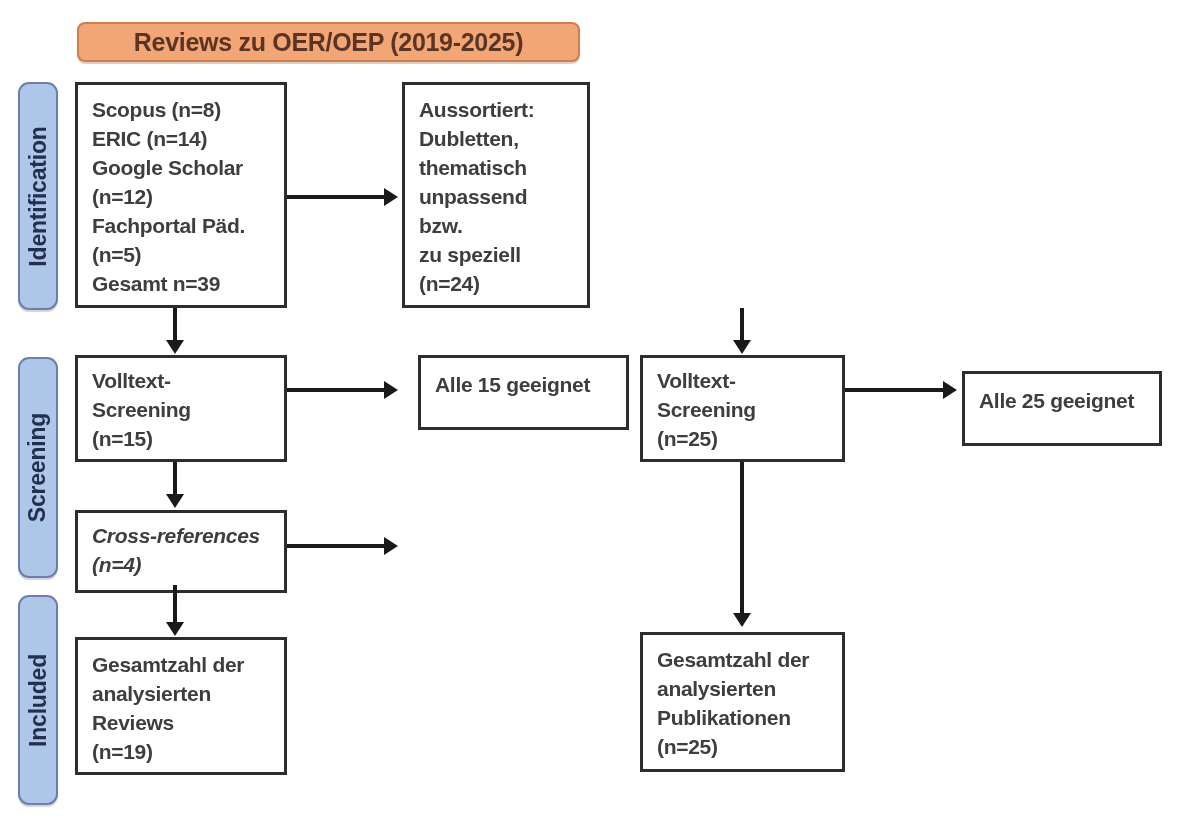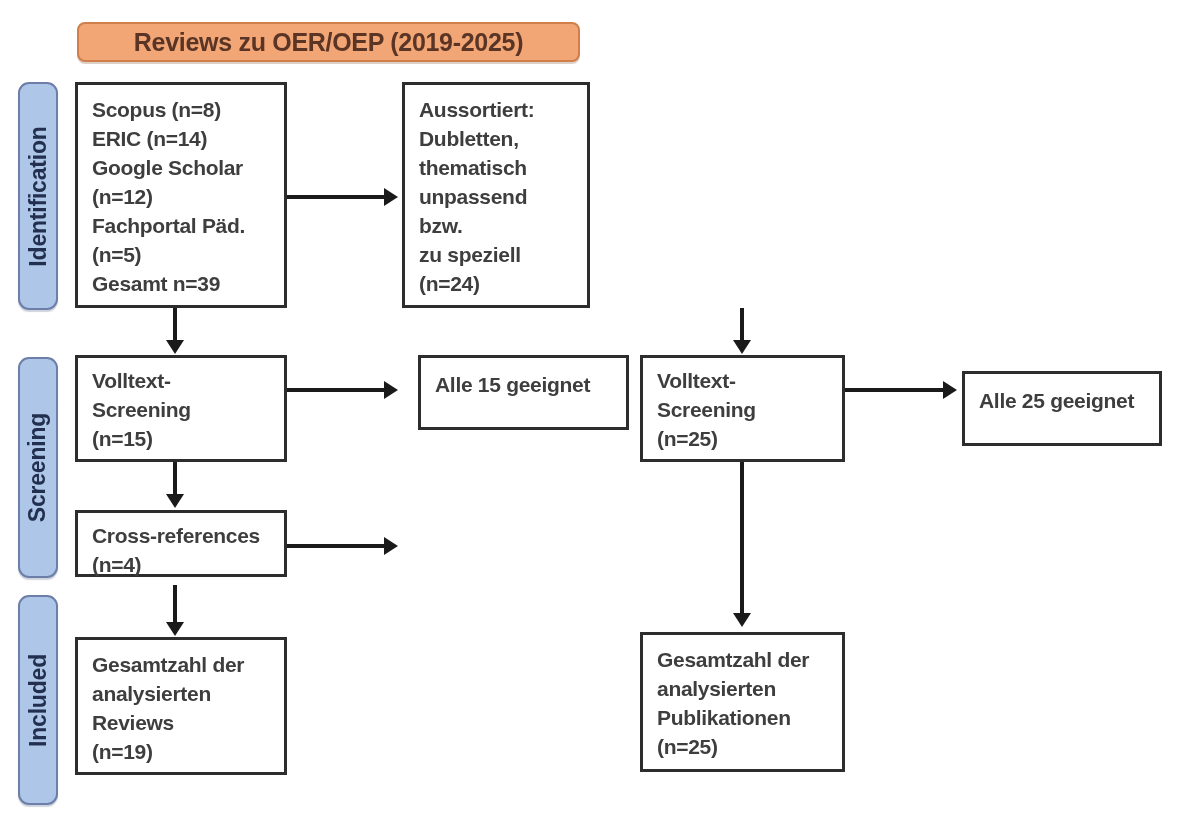--- a/index.html
+++ b/index.html
@@ -63,21 +63,21 @@
   <div class="box" style="left:402px;top:82px;width:188px;height:226px;">Aussortiert:
 Dubletten,
 thematisch
 unpassend bzw.
 zu speziell
 (n=24)</div>
   <div class="box" style="left:75px;top:355px;width:212px;height:107px;padding-top:8px;">Volltext-
 Screening
 (n=15)</div>
   <div class="box" style="left:402px;top:355px;width:211px;height:75px;padding-top:12px;margin-left:16px;">Alle 15 geeignet</div>
-  <div class="box" style="left:75px;top:510px;width:212px;height:67px;padding-top:8px;">Cross-references
+  <div class="box" style="left:75px;top:510px;width:212px;height:83px;padding-top:8px;font-style:italic;">Cross-references
 (n=4)</div>
   <div class="box" style="left:75px;top:637px;width:212px;height:138px;">Gesamtzahl der
 analysierten
 Reviews
 (n=19)</div>
 
   <div class="box" style="left:640px;top:355px;width:205px;height:107px;padding-top:8px;">Volltext-
 Screening
 (n=25)</div>
   <div class="box" style="left:962px;top:355px;width:200px;height:75px;padding-top:12px;margin-top:16px;">Alle 25 geeignet</div>

